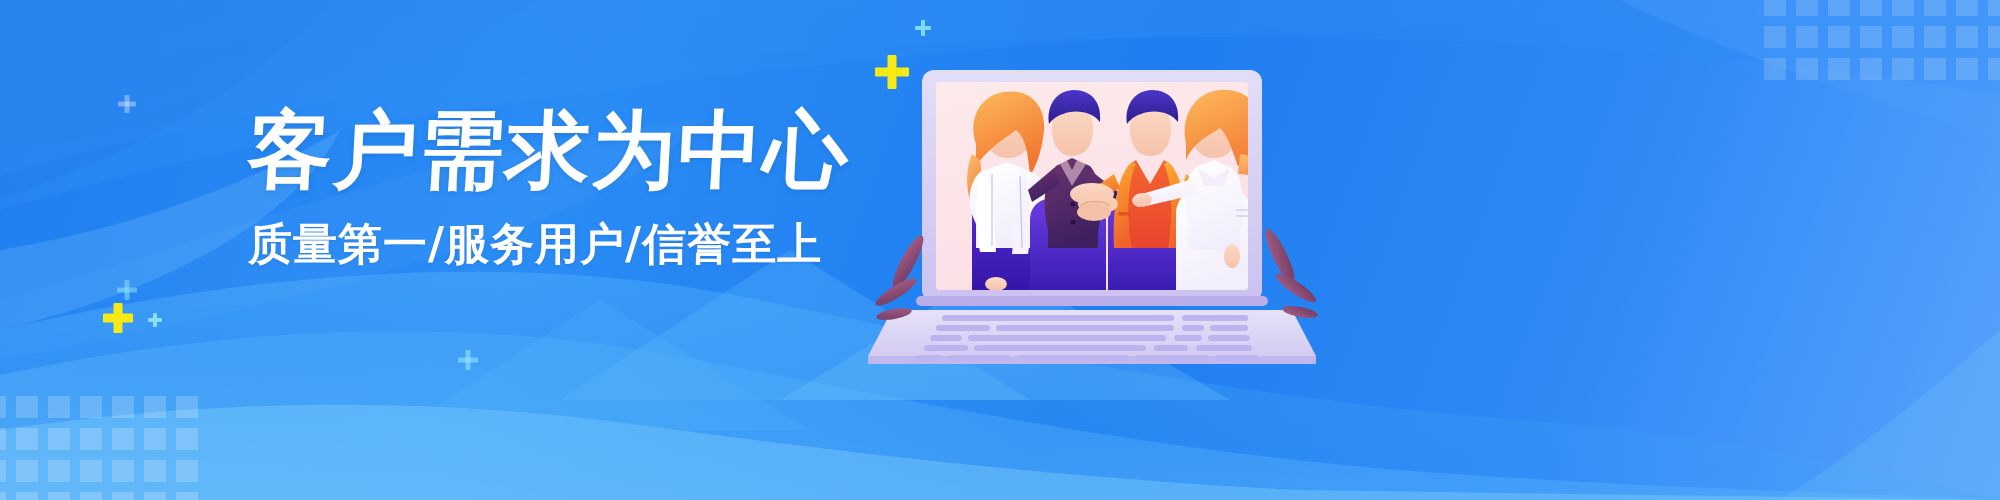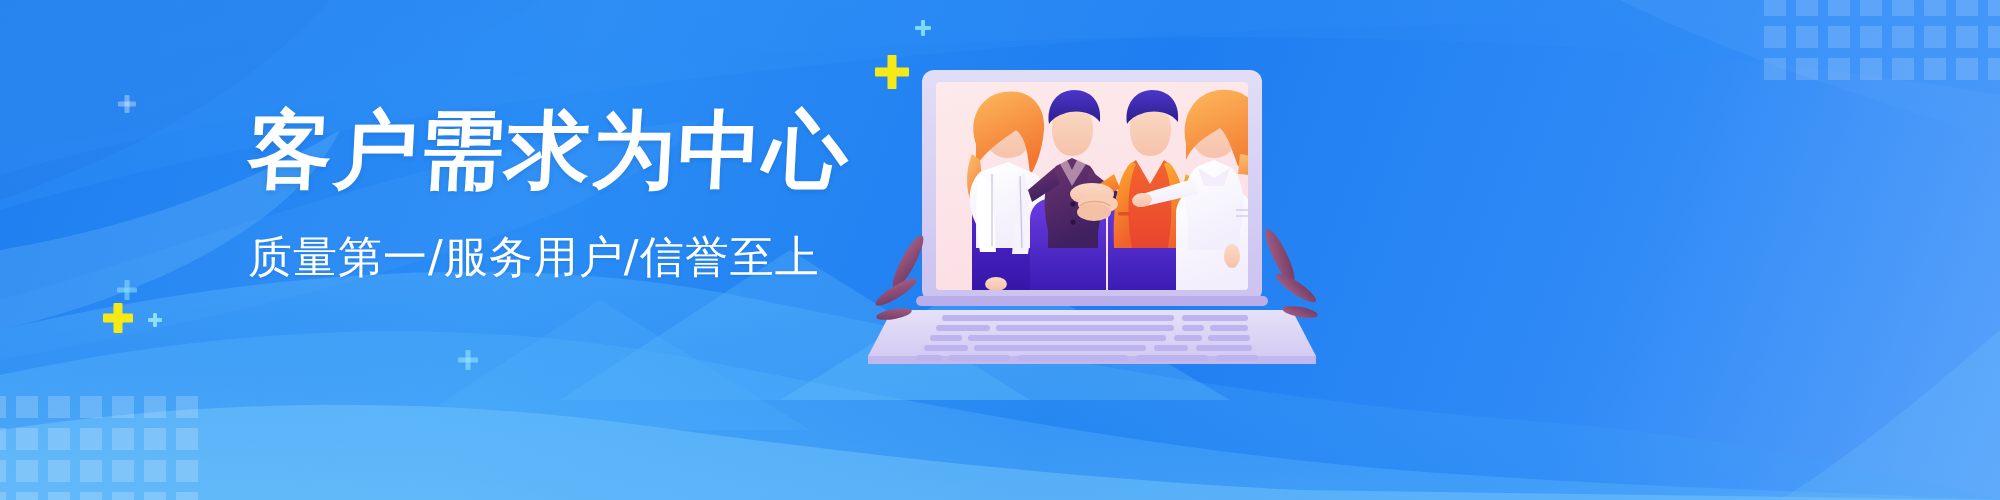--- a/index.html
+++ b/index.html
@@ -38,22 +38,22 @@
     display:flex; flex-direction:column; gap:6px;
   }
   #headline {
     font-size:84px; line-height:1.02; font-weight:bold; color:#ffffff;
     letter-spacing:2px; white-space:nowrap;
     font-family:"DejaVu Sans","Liberation Sans", sans-serif;
     text-shadow:0 2px 5px rgba(10,60,140,.18);
     transform:skewX(-3deg);
   }
   #subtitle {
-    margin-top:33px;
-    font-size:44px; line-height:1.1; font-weight:normal; color:#ffffff;
+    margin-top:20px;
+    font-size:44px; line-height:1.1; font-weight:bold; color:#ffffff;
     letter-spacing:1px; white-space:nowrap;
     font-family:"DejaVu Sans","Liberation Sans", sans-serif;
     text-shadow:0 1px 3px rgba(10,60,140,.15);
   }
 
   
   #illustration { position:absolute; left:880px; top:34px; width:470px; height:340px; }
   #illustration svg { display:block; width:470px; height:340px; overflow:visible; }
 </style>
 </head>

